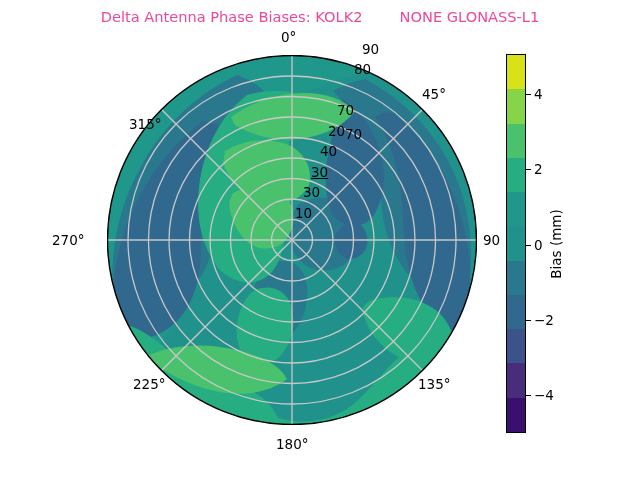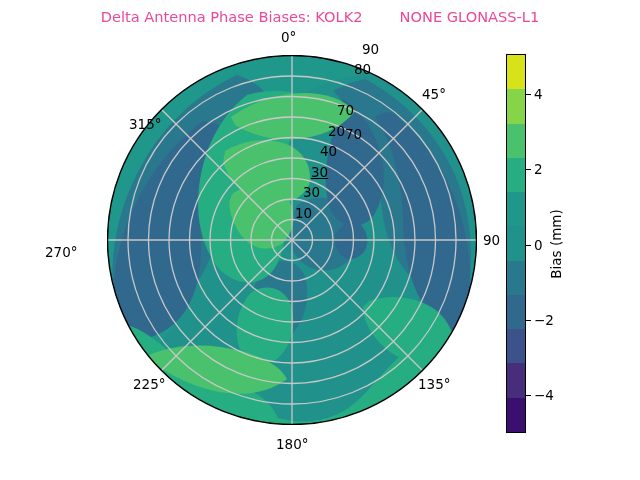--- a/index.html
+++ b/index.html
@@ -204,21 +204,21 @@
     <span class="radial-label" style="left:247px; top:6px;text-align:right;">80</span>
     <span class="radial-label" style="left:255px; top:-14px;">90</span>
   </div>
 
   <span class="angle-label" style="left:281px; top:29px;">0°</span>
   <span class="angle-label" style="left:422px; top:86px;">45°</span>
   <span class="angle-label" style="left:483px; top:232px;">90</span>
   <span class="angle-label" style="left:418px; top:376px;">135°</span>
   <span class="angle-label" style="left:276px; top:436px;">180°</span>
   <span class="angle-label" style="left:133px; top:376px;">225°</span>
-  <span class="angle-label" style="left:45px; top:232px;margin-top:12px;">270°</span>
+  <span class="angle-label" style="left:52px; top:232px;">270°</span>
   <span class="angle-label" style="left:129px; top:86px;margin-top:30px;">315°</span>
 
   <div class="cbar-wrap">
     <div class="cbar-band" style="height:34.27px; background:#d8e219;"></div>
     <div class="cbar-band" style="height:34.27px; background:#86d549;"></div>
     <div class="cbar-band" style="height:34.27px; background:#4ac16d;"></div>
     <div class="cbar-band" style="height:34.27px; background:#26ad81;"></div>
     <div class="cbar-band" style="height:34.27px; background:#1f988b;"></div>
     <div class="cbar-band" style="height:34.27px; background:#21918c;"></div>
     <div class="cbar-band" style="height:34.27px; background:#2a788e;"></div>

